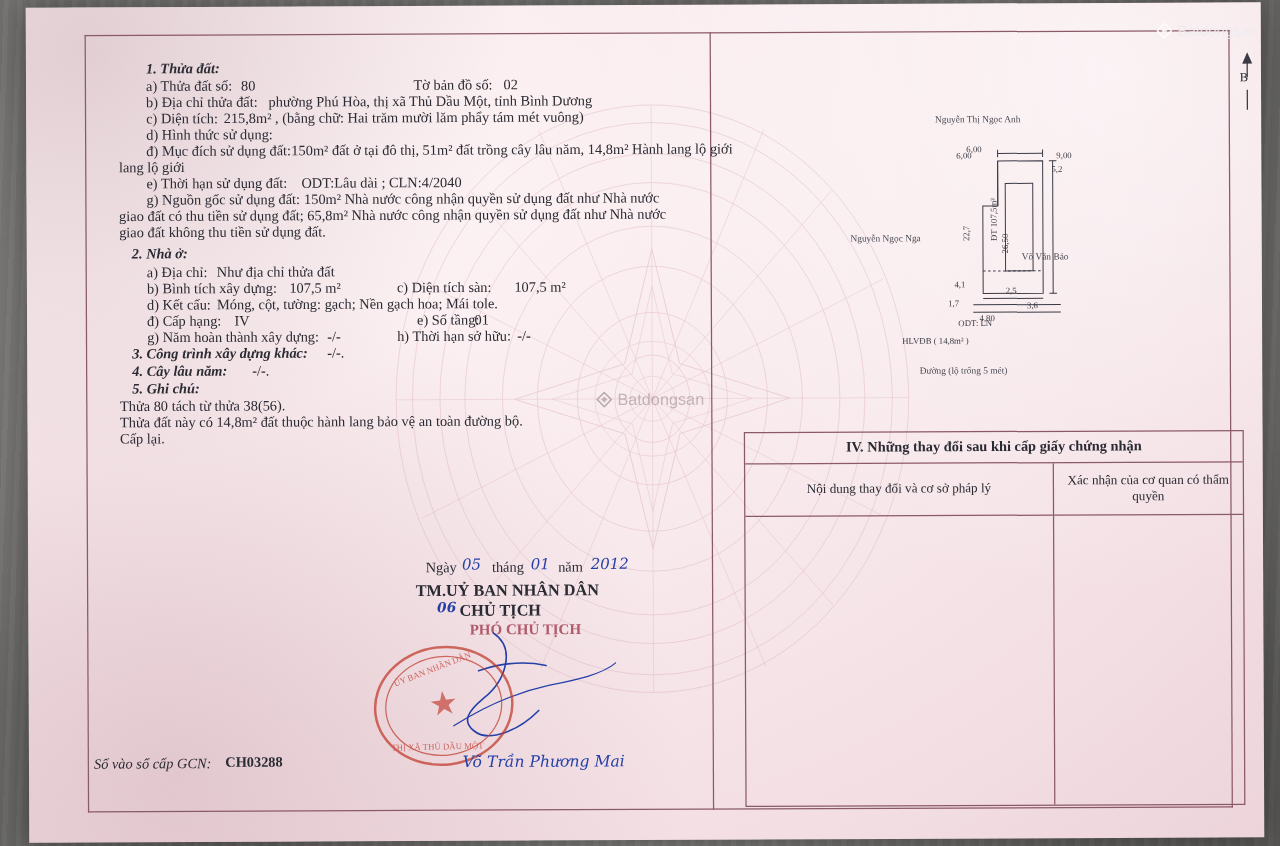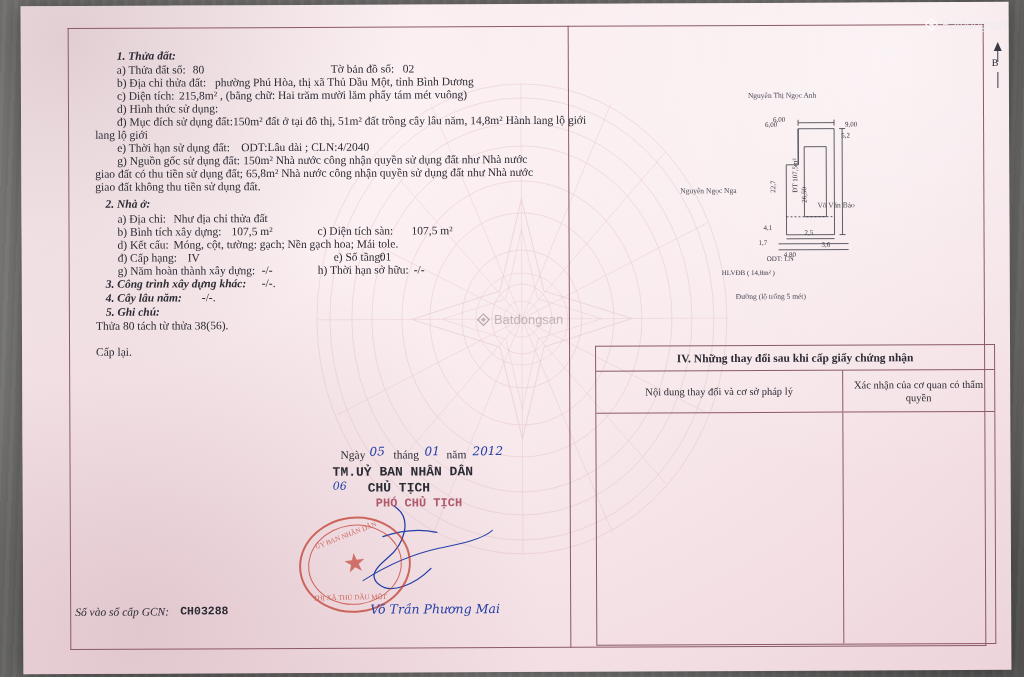--- a/index.html
+++ b/index.html
@@ -49,21 +49,21 @@
   #rosette{
     position:absolute; left:290px; top:75px; width:420px; height:480px;
     opacity:.40; pointer-events:none;
   }
 
   
   .frameline{ position:absolute; background:#8b5a68; }
 
   
   .t { position:absolute; color:#2b2b33; font-size:11.5px; line-height:13.5px; white-space:nowrap; }
-  .b { font-weight:bold;font-family:Liberation Mono, monospace; }
+  .b { font-weight:bold; }
   .i { font-style:italic; }
   .bi { font-weight:bold; font-style:italic; }
   .sec-head { font-size:12.5px; font-weight:bold; }
 
   
   #plotbox { position:absolute; left:735px; top:110px; width:100px; height:145px; }
   .plotlbl { position:absolute; font-size:7px; color:#3a3a44; white-space:nowrap; }
   .plotlbl.rot { transform-origin:0 0; }
 
   
@@ -209,20 +209,21 @@
   <div class="t" style="left:392px; top:259px;">-/-</div>
 
   <div class="t bi" style="left:84px; top:272px;">3. Công trình xây dựng khác:</div>
   <div class="t" style="left:240px; top:272px;">-/-.</div>
 
   <div class="t bi" style="left:84px; top:286px;">4. Cây lâu năm:</div>
   <div class="t" style="left:180px; top:286px;">-/-.</div>
 
   <div class="t bi" style="left:84px; top:300px;">5. Ghi chú:</div>
   <div class="t" style="left:74px; top:314px;">Thửa 80 tách từ thửa 38(56).</div>
+  <div class="t" style="left:74px; top:327px;">Thửa đất này có 14,8m² đất thuộc hành lang bảo vệ an toàn đường bộ.</div>
   <div class="t" style="left:74px; top:340px;">Cấp lại.</div>
 
 
   <div class="t" style="left:971px; top:54px; font-size:10px;">B</div>
   <svg style="position:absolute; left:968px; top:40px;" width="18" height="48" viewBox="0 0 18 48">
     <line x1="9" y1="4" x2="9" y2="20" stroke="#3a3a44" stroke-width="1"></line>
     <polygon points="9,0 5,9 13,9" fill="#3a3a44"></polygon>
     <line x1="9" y1="30" x2="9" y2="46" stroke="#3a3a44" stroke-width="1"></line>
   </svg>
 
@@ -287,21 +288,21 @@
   </div>
 
   <div class="t" style="left:318px; top:444px;">Ngày</div>
   <div class="t hand" style="left:347px; top:441px; font-size:12px;">05</div>
   <div class="t" style="left:371px; top:444px;">tháng</div>
   <div class="t hand" style="left:402px; top:441px; font-size:12px;">01</div>
   <div class="t" style="left:424px; top:444px;">năm</div>
   <div class="t hand" style="left:450px; top:441px; font-size:12px;">2012</div>
 
   <div class="t b" style="left:310px; top:461px; font-size:13px;">TM.UỶ BAN NHÂN DÂN</div>
-  <div class="t hand" style="left:310px; top:475px; font-size:11px;">06</div>
+  <div class="t hand" style="left:327px; top:475px; font-size:11px;font-weight:bold;">06</div>
   <div class="t b" style="left:345px; top:477px; font-size:13px;">CHỦ TỊCH</div>
   <div class="t b" style="left:353px; top:493px; font-size:12px; color:#b05a6c;">PHÓ CHỦ TỊCH</div>
 
   <svg id="sig-scrawl" viewBox="0 0 140 120">
     <g stroke="#2540a8" fill="none" stroke-width="1.3" stroke-linecap="round">
       <path d="M42,22 C60,34 52,60 34,74 C22,84 16,92 26,100 C38,110 62,100 78,84"></path>
       <path d="M30,52 C48,46 66,44 84,48"></path>
       <path d="M10,96 C32,82 58,70 86,64 C106,60 128,56 140,46" stroke-width="1"></path>
     </g>
   </svg>

